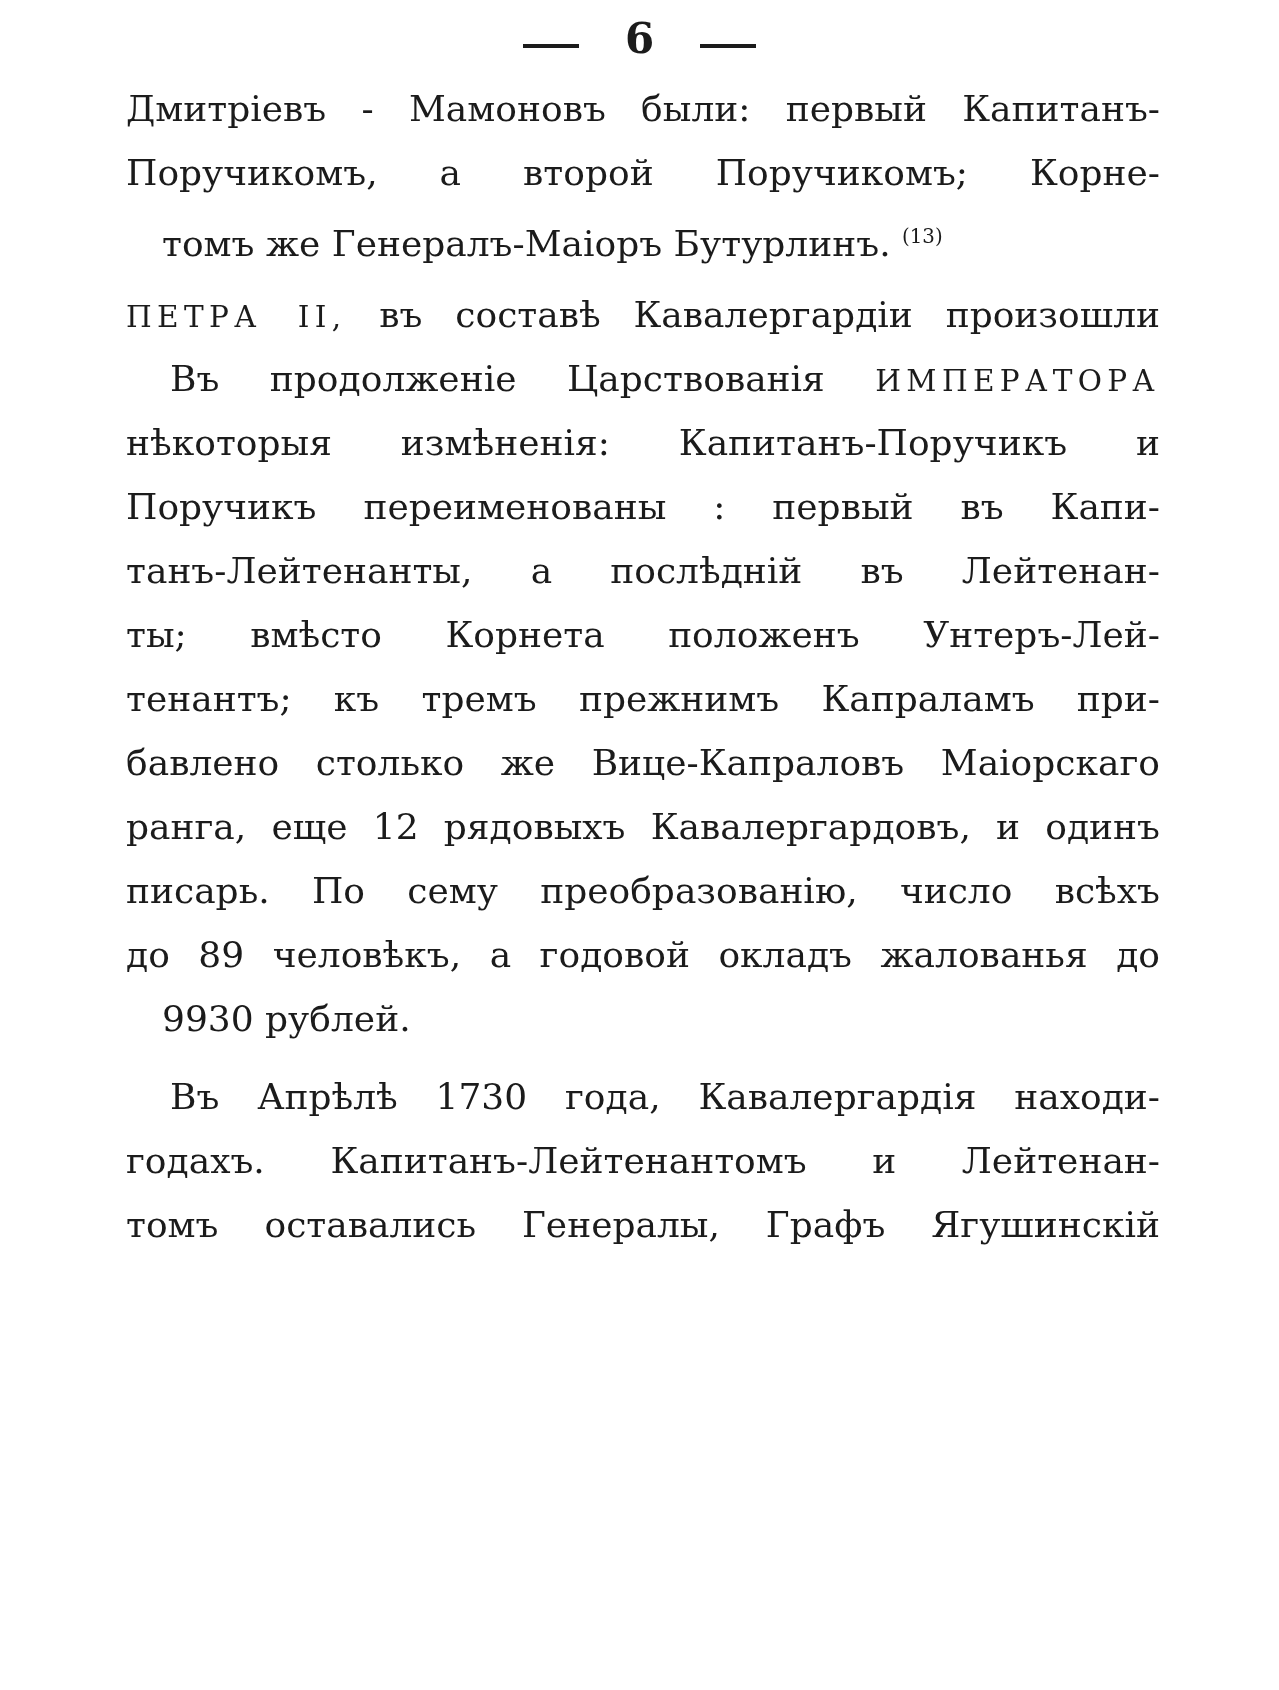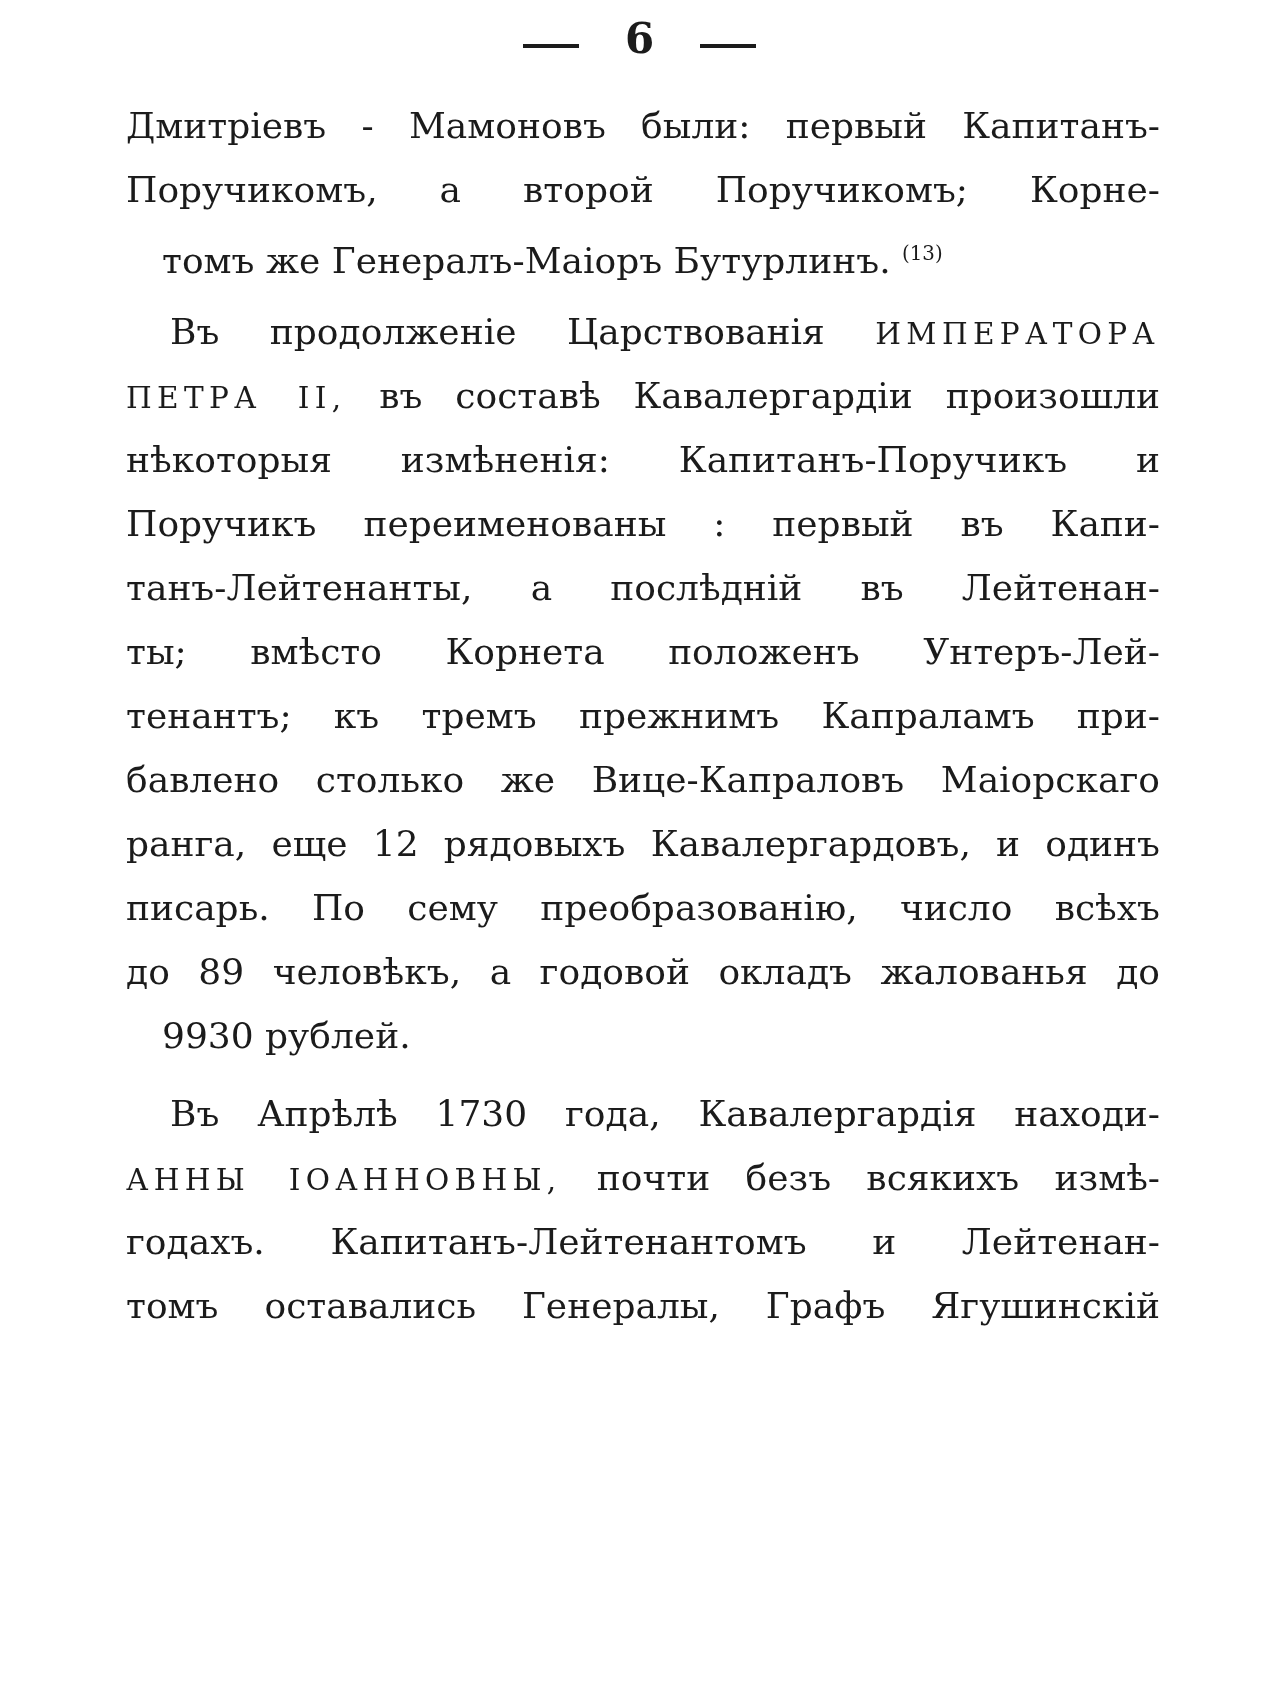--- a/index.html
+++ b/index.html
@@ -30,21 +30,21 @@
     transform: translateY(7px);
   }
   .page-number {
     font-size: 42px;
     font-weight: 700;
     line-height: 1;
   }
   .text-block {
     position: absolute;
     left: 126px;
-    top: 94px;
+    top: 77px;
     width: 1034px;
   }
   .paragraph { margin: 0; }
   .paragraph + .paragraph { margin-top: 14px; }
   .line {
     font-size: 36px;
     line-height: 64px;
     height: 64px;
     white-space: nowrap;
     text-align: justify;
@@ -78,33 +78,32 @@
     <span class="page-number">6</span>
     <span class="rule"></span>
   </div>
   <div class="text-block">
       <div class="paragraph">
         <div class="line"><span class="seg-normal">Дмитріевъ - Мамоновъ были: первый Капитанъ-</span></div>
         <div class="line"><span class="seg-normal">Поручикомъ, а второй Поручикомъ; Корне-</span></div>
         <div class="line no-justify"><span class="seg-normal">томъ же Генералъ-Маіоръ Бутурлинъ. </span><span class="seg-sup">(13)</span></div>
       </div>
       <div class="paragraph">
+        <div class="line"><span class="seg-caps">ПЕТРА II,</span><span class="seg-normal"> въ составѣ Кавалергардіи произошли</span></div>
         <div class="line indent"><span class="seg-normal">Въ продолженіе Царствованія </span><span class="seg-caps">ИМПЕРАТОРА</span></div>
-        <div class="line"><span class="seg-caps">ПЕТРА II,</span><span class="seg-normal"> въ составѣ Кавалергардіи произошли</span></div>
         <div class="line"><span class="seg-normal">нѣкоторыя измѣненія: Капитанъ-Поручикъ и</span></div>
         <div class="line"><span class="seg-normal">Поручикъ переименованы : первый въ </span><span class="seg-italic">Капи-</span></div>
         <div class="line"><span class="seg-italic">танъ-Лейтенанты,</span><span class="seg-normal"> а послѣдній въ </span><span class="seg-italic">Лейтенан-</span></div>
         <div class="line"><span class="seg-italic">ты;</span><span class="seg-normal"> вмѣсто Корнета положенъ </span><span class="seg-italic">Унтеръ-Лей-</span></div>
         <div class="line"><span class="seg-italic">тенантъ;</span><span class="seg-normal"> къ тремъ прежнимъ Капраламъ при-</span></div>
         <div class="line"><span class="seg-normal">бавлено столько же </span><span class="seg-italic">Вице-Капраловъ</span><span class="seg-normal"> Маіорскаго</span></div>
         <div class="line"><span class="seg-normal">ранга, еще 12 рядовыхъ Кавалергардовъ, и одинъ</span></div>
         <div class="line"><span class="seg-normal">писарь. По сему преобразованію, число всѣхъ</span></div>
         <div class="line"><span class="seg-normal">до 89 человѣкъ, а годовой окладъ жалованья до</span></div>
         <div class="line no-justify"><span class="seg-normal">9930 рублей.</span></div>
       </div>
       <div class="paragraph">
         <div class="line indent"><span class="seg-normal">Въ Апрѣлѣ 1730 года, Кавалергардія находи-</span></div>
-        <div class="line"><span class="seg-caps">АННЫ ІОАННОВНЫ,</span><span class="seg-normal"> почти безъ всякихъ измѣ-</span></div>
         <div class="line"><span class="seg-normal">годахъ. Капитанъ-Лейтенантомъ и Лейтенан-</span></div>
         <div class="line"><span class="seg-normal">томъ оставались Генералы, Графъ Ягушинскій</span></div>
       </div>
     </div>
 </div>
 
 </body></html>

